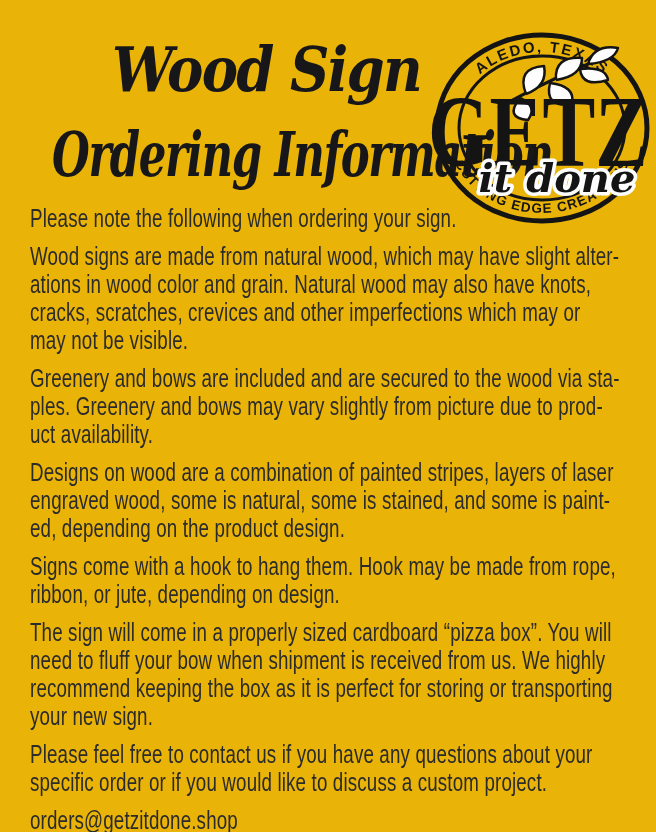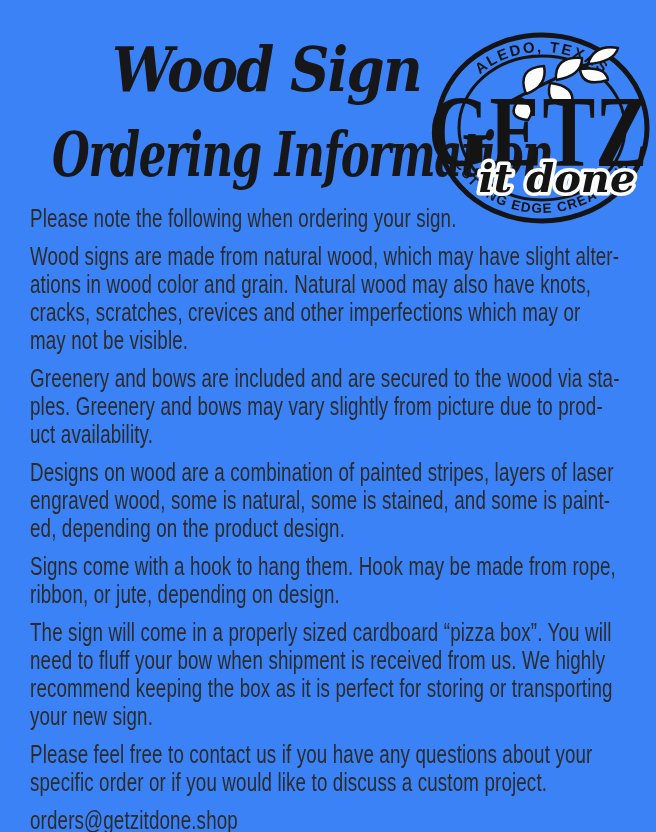--- a/index.html
+++ b/index.html
@@ -1,18 +1,18 @@
 <!DOCTYPE html>
 <html><head>
 <meta charset="utf-8">
 <style>
   html,body { margin:0; padding:0; background:#ffffff; }
   .page {
     position:relative; width:656px; height:832px;
-    background:#3b82f6; overflow:hidden;
+    background:#eab308; overflow:hidden;
     font-family:"Liberation Sans", sans-serif;
   }
 
   
   .title-line {
     position:absolute;
     font-family:"DejaVu Serif", serif;
     font-style:italic; font-weight:600;
     color:#17171a; white-space:nowrap;
     transform-origin:0 0; line-height:60px;

